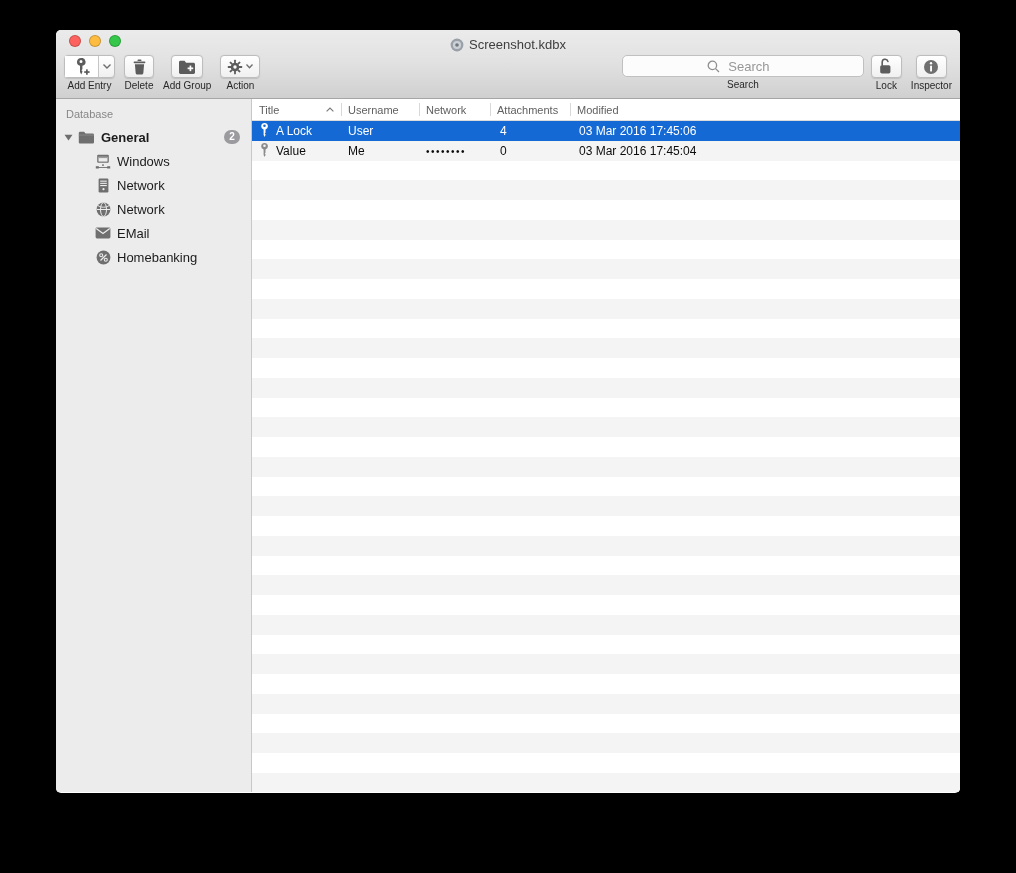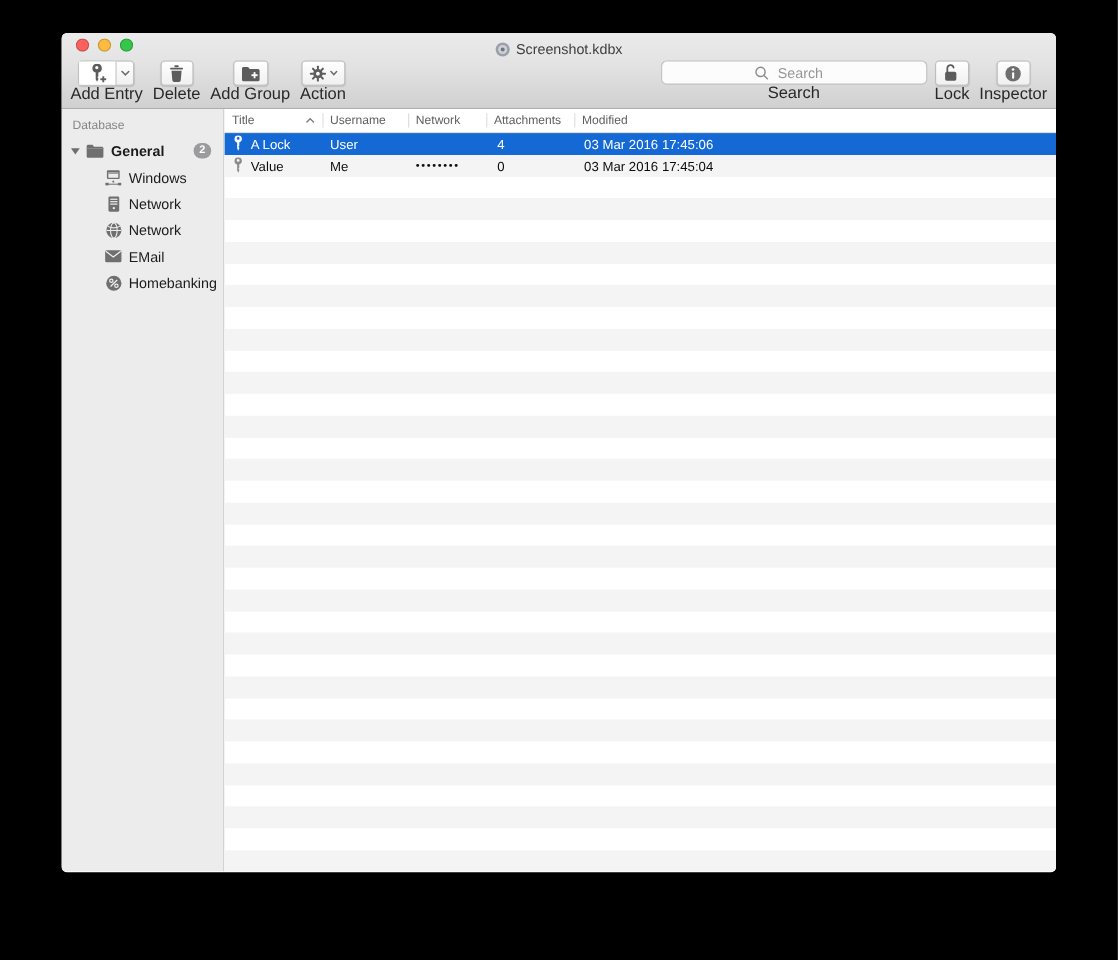--- a/index.html
+++ b/index.html
@@ -18,21 +18,21 @@
   .tl{width:12px;height:12px;border-radius:50%;border:0.5px solid rgba(0,0,0,.2);}
   .tl.red{background:#fc615d;}
   .tl.yellow{background:#fdbc40;}
   .tl.green{background:#34c749;}
   .title-wrap{flex:1;display:flex;justify-content:center;align-items:flex-end;gap:5px;padding-top:6px;}
   .doc-icon{width:14px;height:14px;display:inline-block;}
   .win-title{font-size:13px;color:#3e3e3e;}
 
   .toolbar{position:absolute;left:0;right:0;top:22px;bottom:0;padding:3px 8px 0 8px;display:flex;}
   .tb-item{display:flex;flex-direction:column;align-items:center;margin-right:9px;}
-  .tb-label{font-size:15px;color:#282828;margin-top:2px;line-height:12px;white-space:nowrap;}
+  .tb-label{font-size:10px;color:#282828;margin-top:2px;line-height:12px;white-space:nowrap;}
   .tb-button{height:23px;background:linear-gradient(180deg,#ffffff,#f0f0f0);
     border:1px solid #bdbdbd;border-radius:4px;display:flex;align-items:center;justify-content:center;
     box-shadow:0 0.5px 1px rgba(0,0,0,.12);}
   .tb-button .seg{height:100%;display:flex;align-items:center;justify-content:center;}
   .seg.main{width:33px;}
   .seg.arrow{width:16px;border-left:1px solid #c6c6c6;}
   .btn-delete{width:30px;}
   .btn-addgroup{width:32px;}
   .btn-action{width:40px;gap:3px;}
   .btn-small{width:31px;}
@@ -41,21 +41,21 @@
   .search-field{position:relative;width:242px;height:22px;background:#fcfcfc;border:1px solid #c0c0c0;
     border-radius:5px;}
   .search-field input{position:absolute;inset:0;border:none;background:transparent;outline:none;
     text-align:center;font-size:13px;color:#333;font-family:inherit;padding-left:14px;}
   .search-field input::placeholder{color:#979797;}
   .mag{position:absolute;left:calc(50% - 36px);top:4px;pointer-events:none;}
   .insp-item{margin-right:0;}
 
   
   .content{display:flex;height:693px;}
-  .sidebar{width:148px;background:#ececec;border-right:1px solid #c8c8c8;flex:none;}
+  .sidebar{width:196px;background:#ececec;border-right:1px solid #c8c8c8;flex:none;}
   .side-header{font-size:11px;font-weight:500;color:#878787;padding:9px 0 5px 10px;}
   .side-row{height:24px;display:flex;align-items:center;font-size:13px;color:#1b1b1b;}
   .side-root{padding-left:6px;font-weight:700;}
   .disc{width:12px;display:flex;justify-content:center;margin-right:4px;}
   .side-root .g-icon{margin-right:6px;display:flex;}
   .badge{margin-left:auto;margin-right:11px;background:#9a9a9f;color:#fff;font-size:10px;
     font-weight:700;border-radius:8px;min-width:16px;height:14px;line-height:14px;
     text-align:center;padding:0 4px;}
   .side-child{padding-left:39px;font-weight:400;}
   .side-child .c-icon{width:16px;height:16px;margin-right:6px;display:flex;align-items:center;justify-content:center;}

